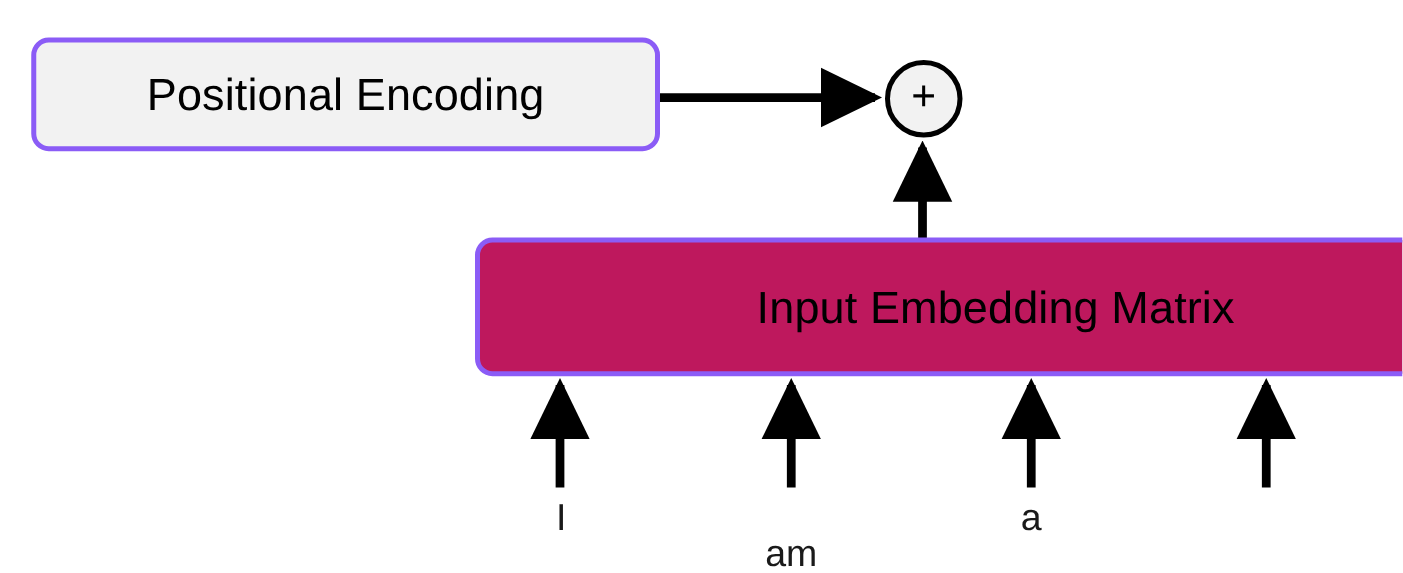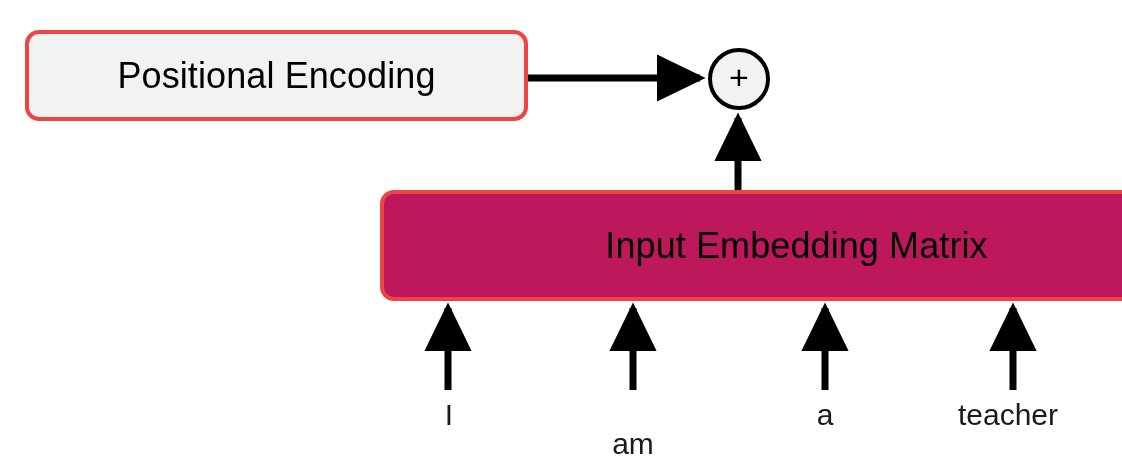--- a/index.html
+++ b/index.html
@@ -20,21 +20,21 @@
   #diagram-svg {
     position: absolute;
     top: 0;
     left: 0;
     width: 1122px;
     height: 458px;
   }
   .node-box {
     position: absolute;
     box-sizing: border-box;
-    border: 4px solid #ef4444;
+    border: 4px solid #8b5cf6;
     border-radius: 14px;
     display: flex;
     align-items: center;
     justify-content: center;
   }
   #positional-encoding-box {
     left: 25px;
     top: 30px;
     width: 503px;
     height: 91px;
@@ -121,15 +121,14 @@
     <span class="plus-glyph">+</span>
   </div>
 
   <div class="node-box" id="input-embedding-box">
     <span class="node-label">Input Embedding Matrix</span>
   </div>
 
   <span class="token-label" style="left:449px;">I</span>
   <span class="token-label" style="left:633px;margin-top:29px;">am</span>
   <span class="token-label" style="left:825px;">a</span>
-  <span class="token-label" style="left:1008px;">teacher</span>
 
 </div>
 
 </body></html>

